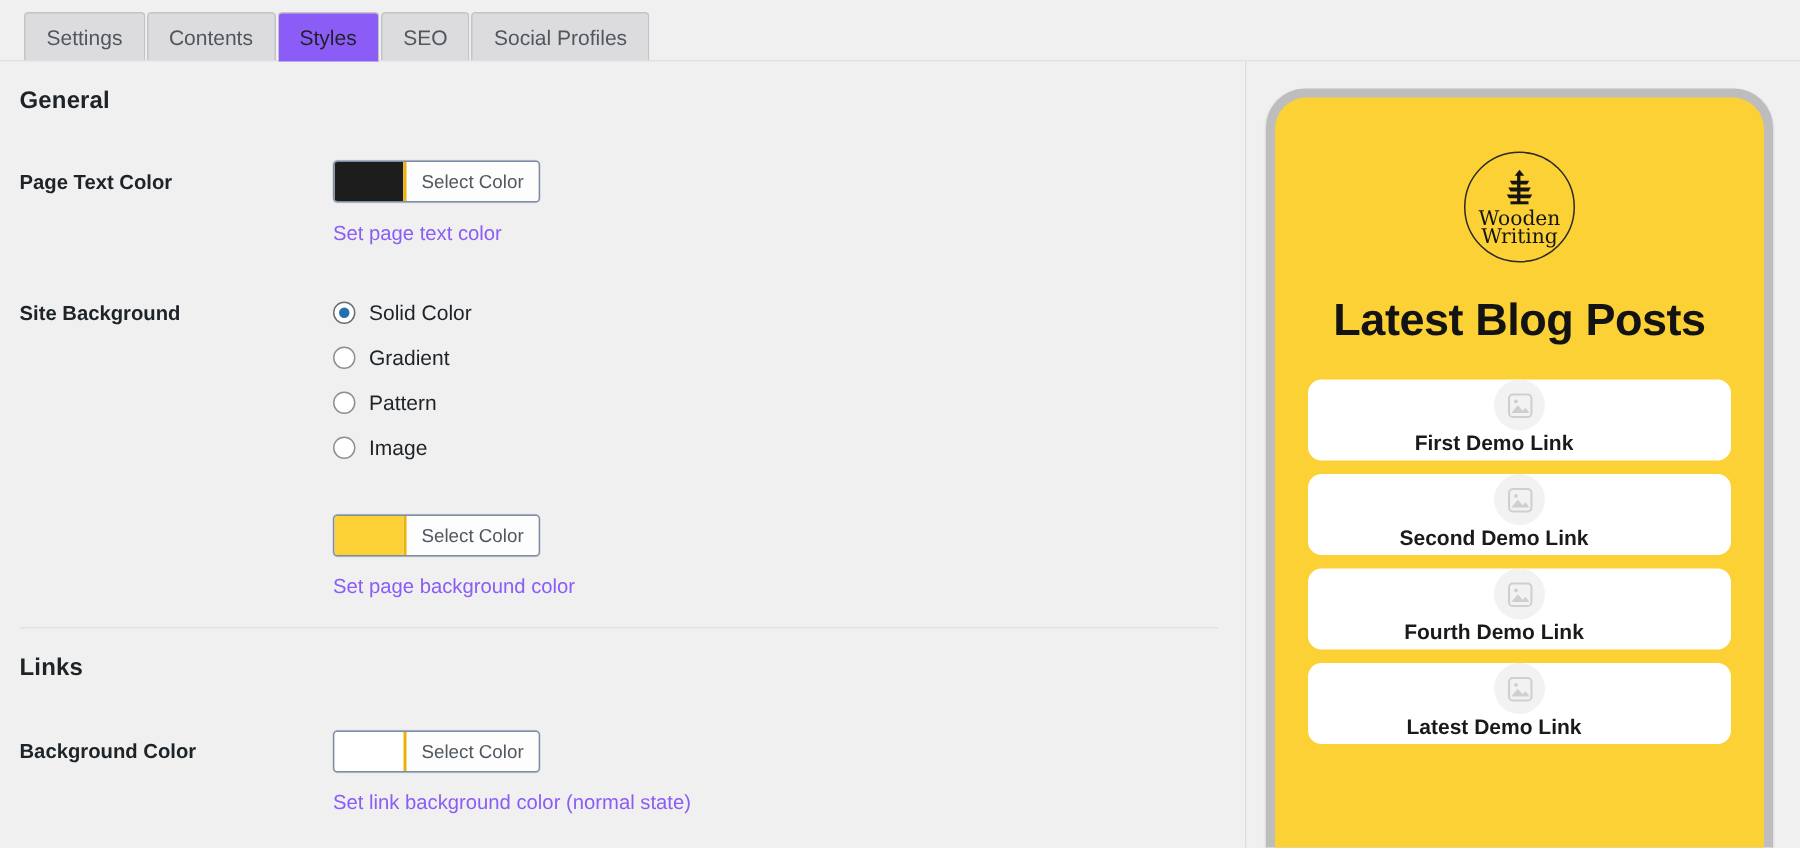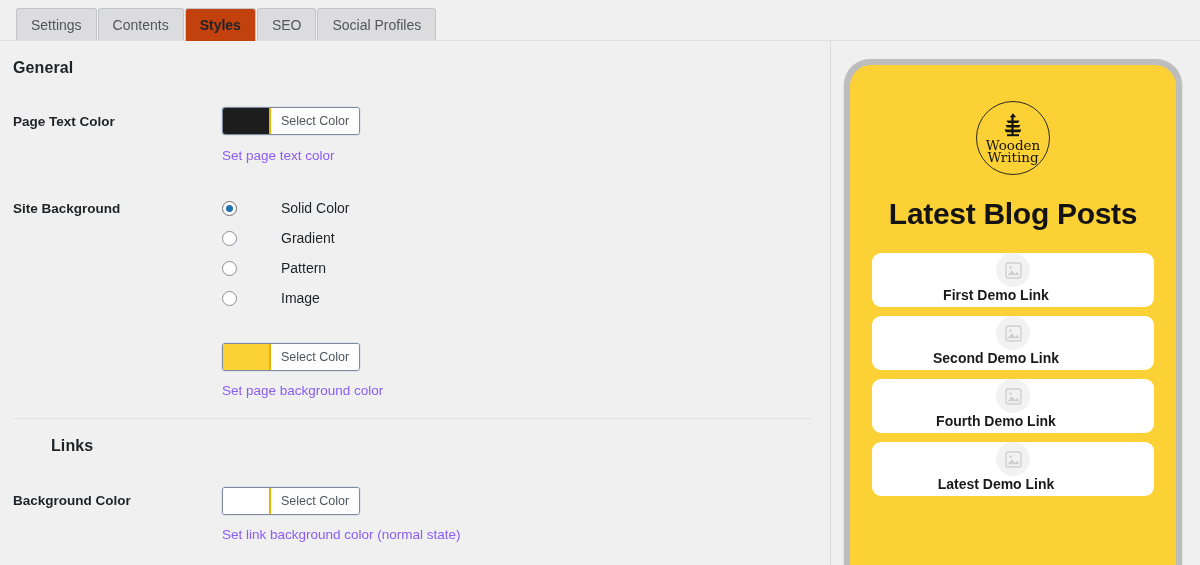--- a/index.html
+++ b/index.html
@@ -38,23 +38,23 @@
     background: #dcdcde;
     border: 1px solid #c3c4c7;
     border-bottom: none;
     border-radius: 3px 3px 0 0;
     box-sizing: border-box;
     white-space: nowrap;
     cursor: pointer;
     position: relative;
   }
   .tab.active {
-    background: #c2410c;
+    background: #8b5cf6;
     color: #1d2327;
-    font-weight: bold;
+    font-weight: normal;
     border-color: #c3c4c7;
     z-index: 3;
   }
   .tabbar-underline {
     position: absolute;
     top: 40px;
     left: 0;
     width: 1200px;
     height: 1px;
     background: #dfdfdf;
@@ -89,21 +89,21 @@
   
   .section-title {
     position: absolute;
     left: 13px;
     font-size: 16px;
     font-weight: bold;
     color: #1d2327;
     letter-spacing: 0.1px;
   }
   #sec-general { top: 18px; }
-  #sec-links   { top: 396px; margin-left: 38px; }
+  #sec-links   { top: 396px; }
 
   .hr {
     position: absolute;
     left: 13px;
     top: 377px;
     width: 799px;
     height: 1px;
     background: #e2e2e2;
   }
 
@@ -151,21 +151,20 @@
     color: #8b5cf6;
   }
 
   
   .radio-row {
     position: absolute;
     left: 222px;
     display: flex;
     align-items: center;
     cursor: pointer;
-    gap: 35px;
   }
   .radio {
     width: 15px;
     height: 15px;
     border-radius: 50%;
     border: 1px solid #8c8f94;
     background: #fff;
     box-sizing: border-box;
     display: inline-block;
     position: relative;

